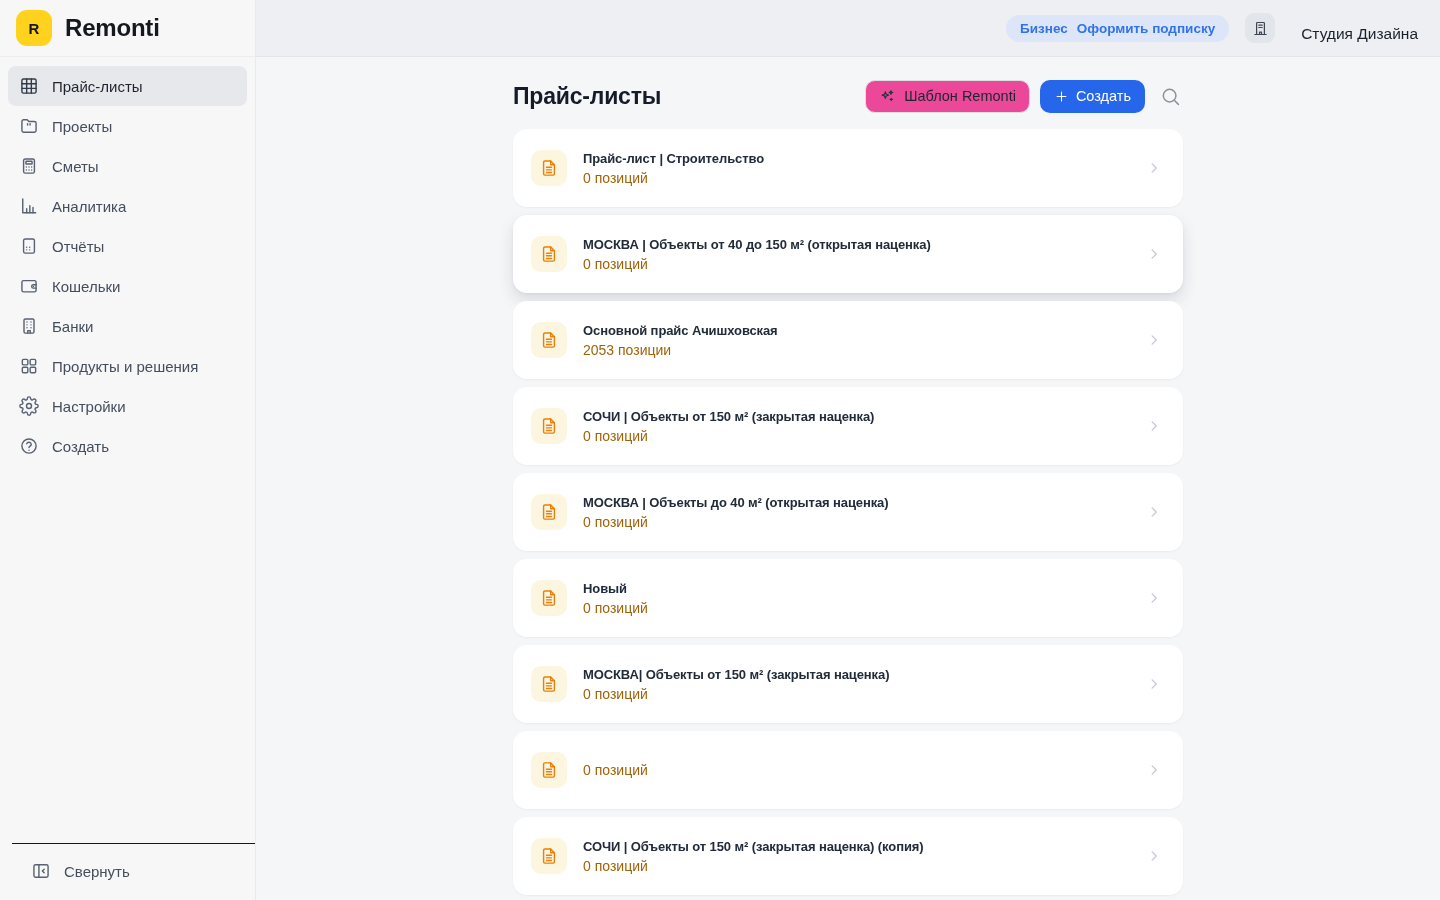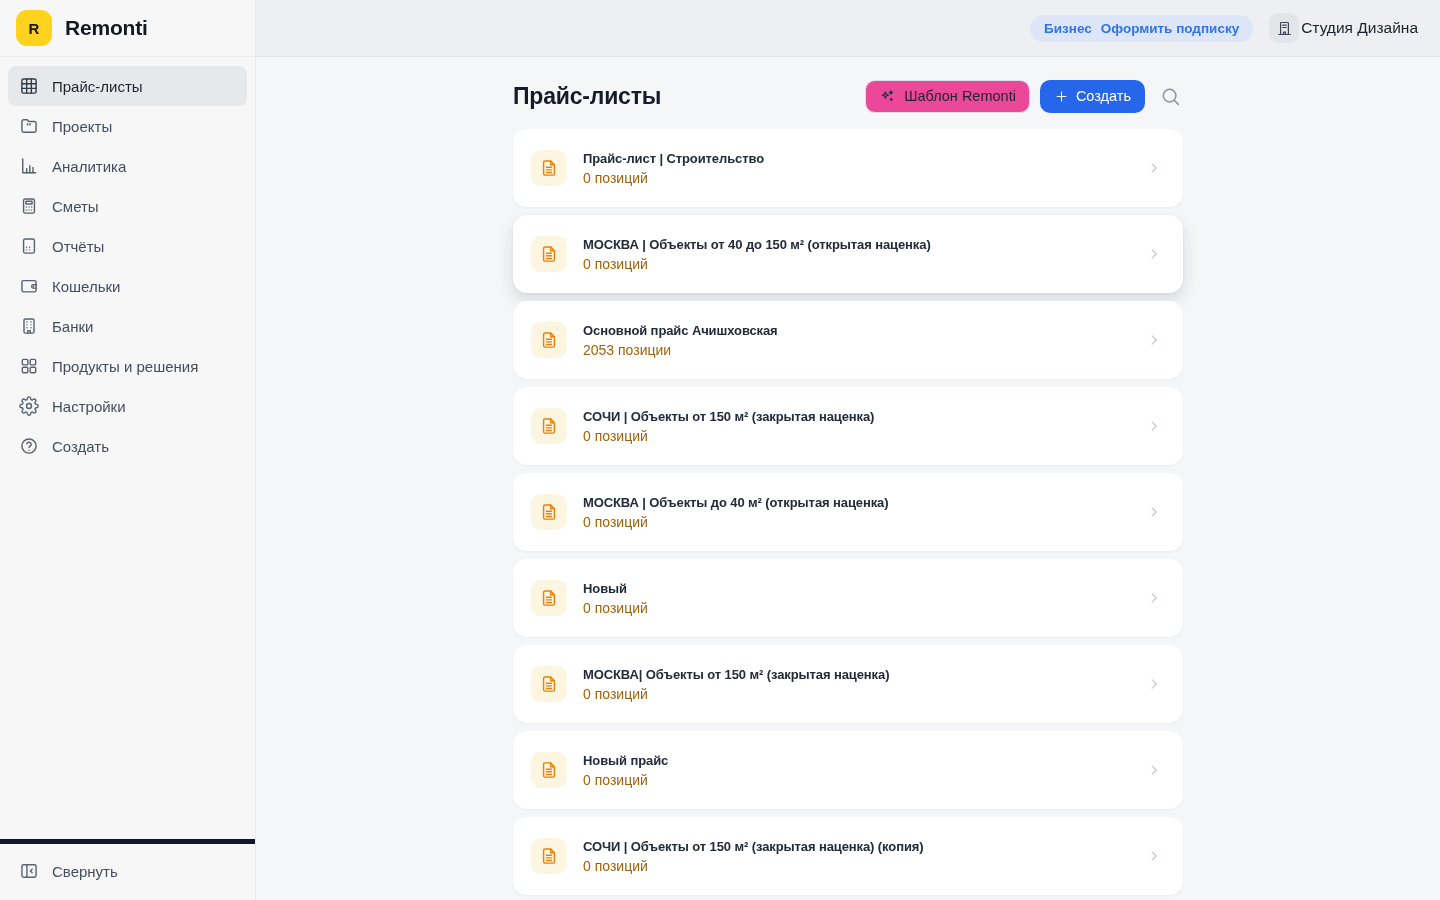--- a/index.html
+++ b/index.html
@@ -26,55 +26,55 @@
     padding:0 16px;
     border-bottom:1px solid #ECEDEF;
     cursor:pointer;
   }
   .logo-badge {
     width:36px; height:36px; border-radius:11px;
     background:#FFD21E;
     display:grid; place-items:center;
     font-size:15px; font-weight:700; color:#14181E;
   }
-  .app-name { font-size:21px; font-weight:700; color:#14181F; letter-spacing:-0.2px; }
+  .app-name { font-size:24px; font-weight:700; color:#14181F; letter-spacing:-0.2px; }
 
   .nav { padding:9px 8px 0 8px; }
   .nav-item {
     height:40px; border-radius:8px;
     display:flex; align-items:center; gap:13px;
     padding:0 11px;
     font-size:15px; color:#454E5D;
     cursor:pointer; white-space:nowrap;
   }
   .nav-item .nav-icon { width:20px; height:20px; color:#586272; flex:none; }
   .nav-item.active { background:#E7E8EB; color:#1E242E; }
   .nav-item.active .nav-icon { color:#323B49; }
 
   .sidebar-spacer { flex:1; }
-  .collapse-wrap { border-top:5px solid #0f172a; padding:7px 8px 9px 8px; }
+  .collapse-wrap { border-top:1px solid #0f172a; padding:7px 8px 9px 8px;margin-left:12px; }
 
   
   .main { flex:1; display:flex; flex-direction:column; min-width:0; }
   .topbar {
     height:57px; flex:none;
     background:#EDEFF2;
     border-bottom:1px solid #E2E4E7;
     display:flex; align-items:center; justify-content:flex-end;
     gap:16px; padding:18px 22px;
   }
   .plan-badge {
     height:27px; border-radius:999px;
     background:#DCE6F8; color:#3273E8;
     display:flex; align-items:center; gap:9px;
     padding:0 14px;
     font-size:13.5px; font-weight:700;
     cursor:pointer;
   }
-  .account { display:flex; align-items:center; gap:2px; cursor:pointer; }
+  .account { display:flex; align-items:flex-end; gap:26px; cursor:pointer; }
   .account-icon {
     width:30px; height:30px; border-radius:9px;
     background:#E2E5E9; color:#3D4553;
     display:grid; place-items:center;
   }
   .account-icon svg { width:17px; height:17px; }
   .account-name { font-size:15.5px; color:#1A212C; }
 
   .content { flex:1; overflow:hidden; }
   .content-inner { width:670px; margin:0 auto; padding-top:22px; }
@@ -224,30 +224,30 @@
 
   <div class="nav-item">
     <svg class="nav-icon">
           <use href="#icon-folder"></use>
         </svg>
     <span class="nav-label">Проекты</span>
   </div>
 
   <div class="nav-item">
     <svg class="nav-icon">
+          <use href="#icon-calculator"></use>
+        </svg>
+    <span class="nav-label">Сметы</span>
+  </div>
+
+  <div class="nav-item">
+    <svg class="nav-icon">
           <use href="#icon-analytics"></use>
         </svg>
     <span class="nav-label">Аналитика</span>
-  </div>
-
-  <div class="nav-item">
-    <svg class="nav-icon">
-          <use href="#icon-calculator"></use>
-        </svg>
-    <span class="nav-label">Сметы</span>
   </div>
 
   <div class="nav-item">
     <svg class="nav-icon">
           <use href="#icon-report"></use>
         </svg>
     <span class="nav-label">Отчёты</span>
   </div>
 
   <div class="nav-item">
@@ -442,21 +442,20 @@
             </svg>
   </div>
 
   <div class="card">
     <span class="card-icon">
       <svg>
                 <use href="#icon-price-doc"></use>
               </svg>
     </span>
     <div class="card-text">
-      <div class="card-title">Новый прайс</div>
       <div class="card-sub">0 позиций</div>
     </div>
     <svg class="chevron">
               <use href="#icon-chevron-right"></use>
             </svg>
   </div>
 
   <div class="card">
     <span class="card-icon">
       <svg>

